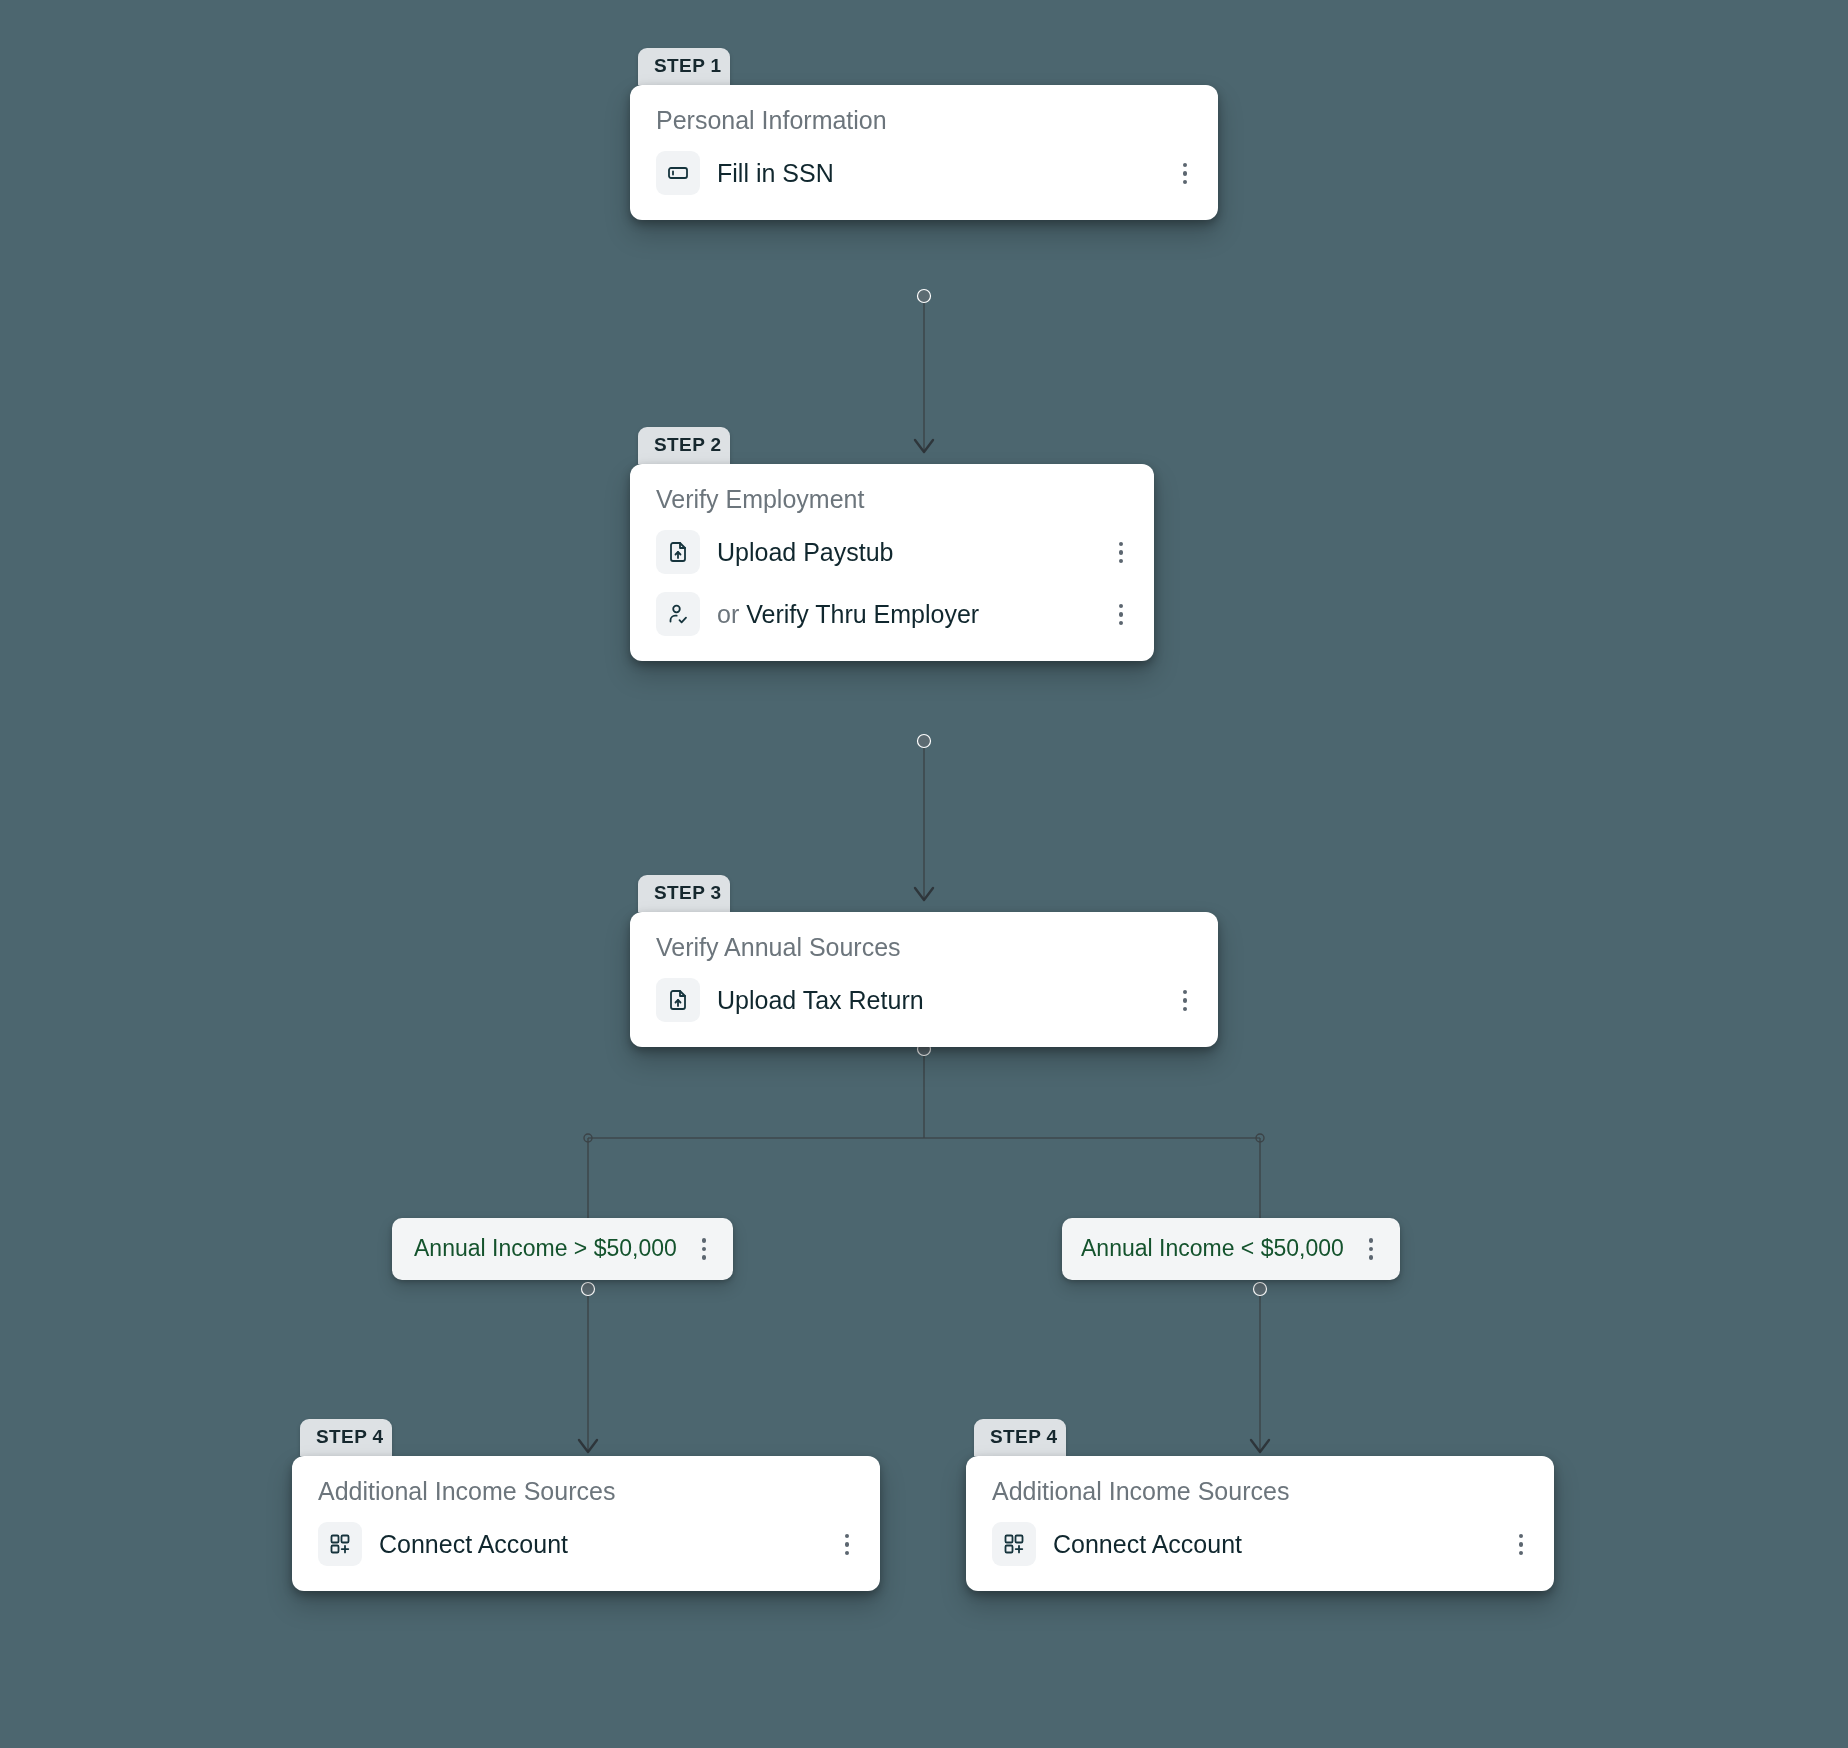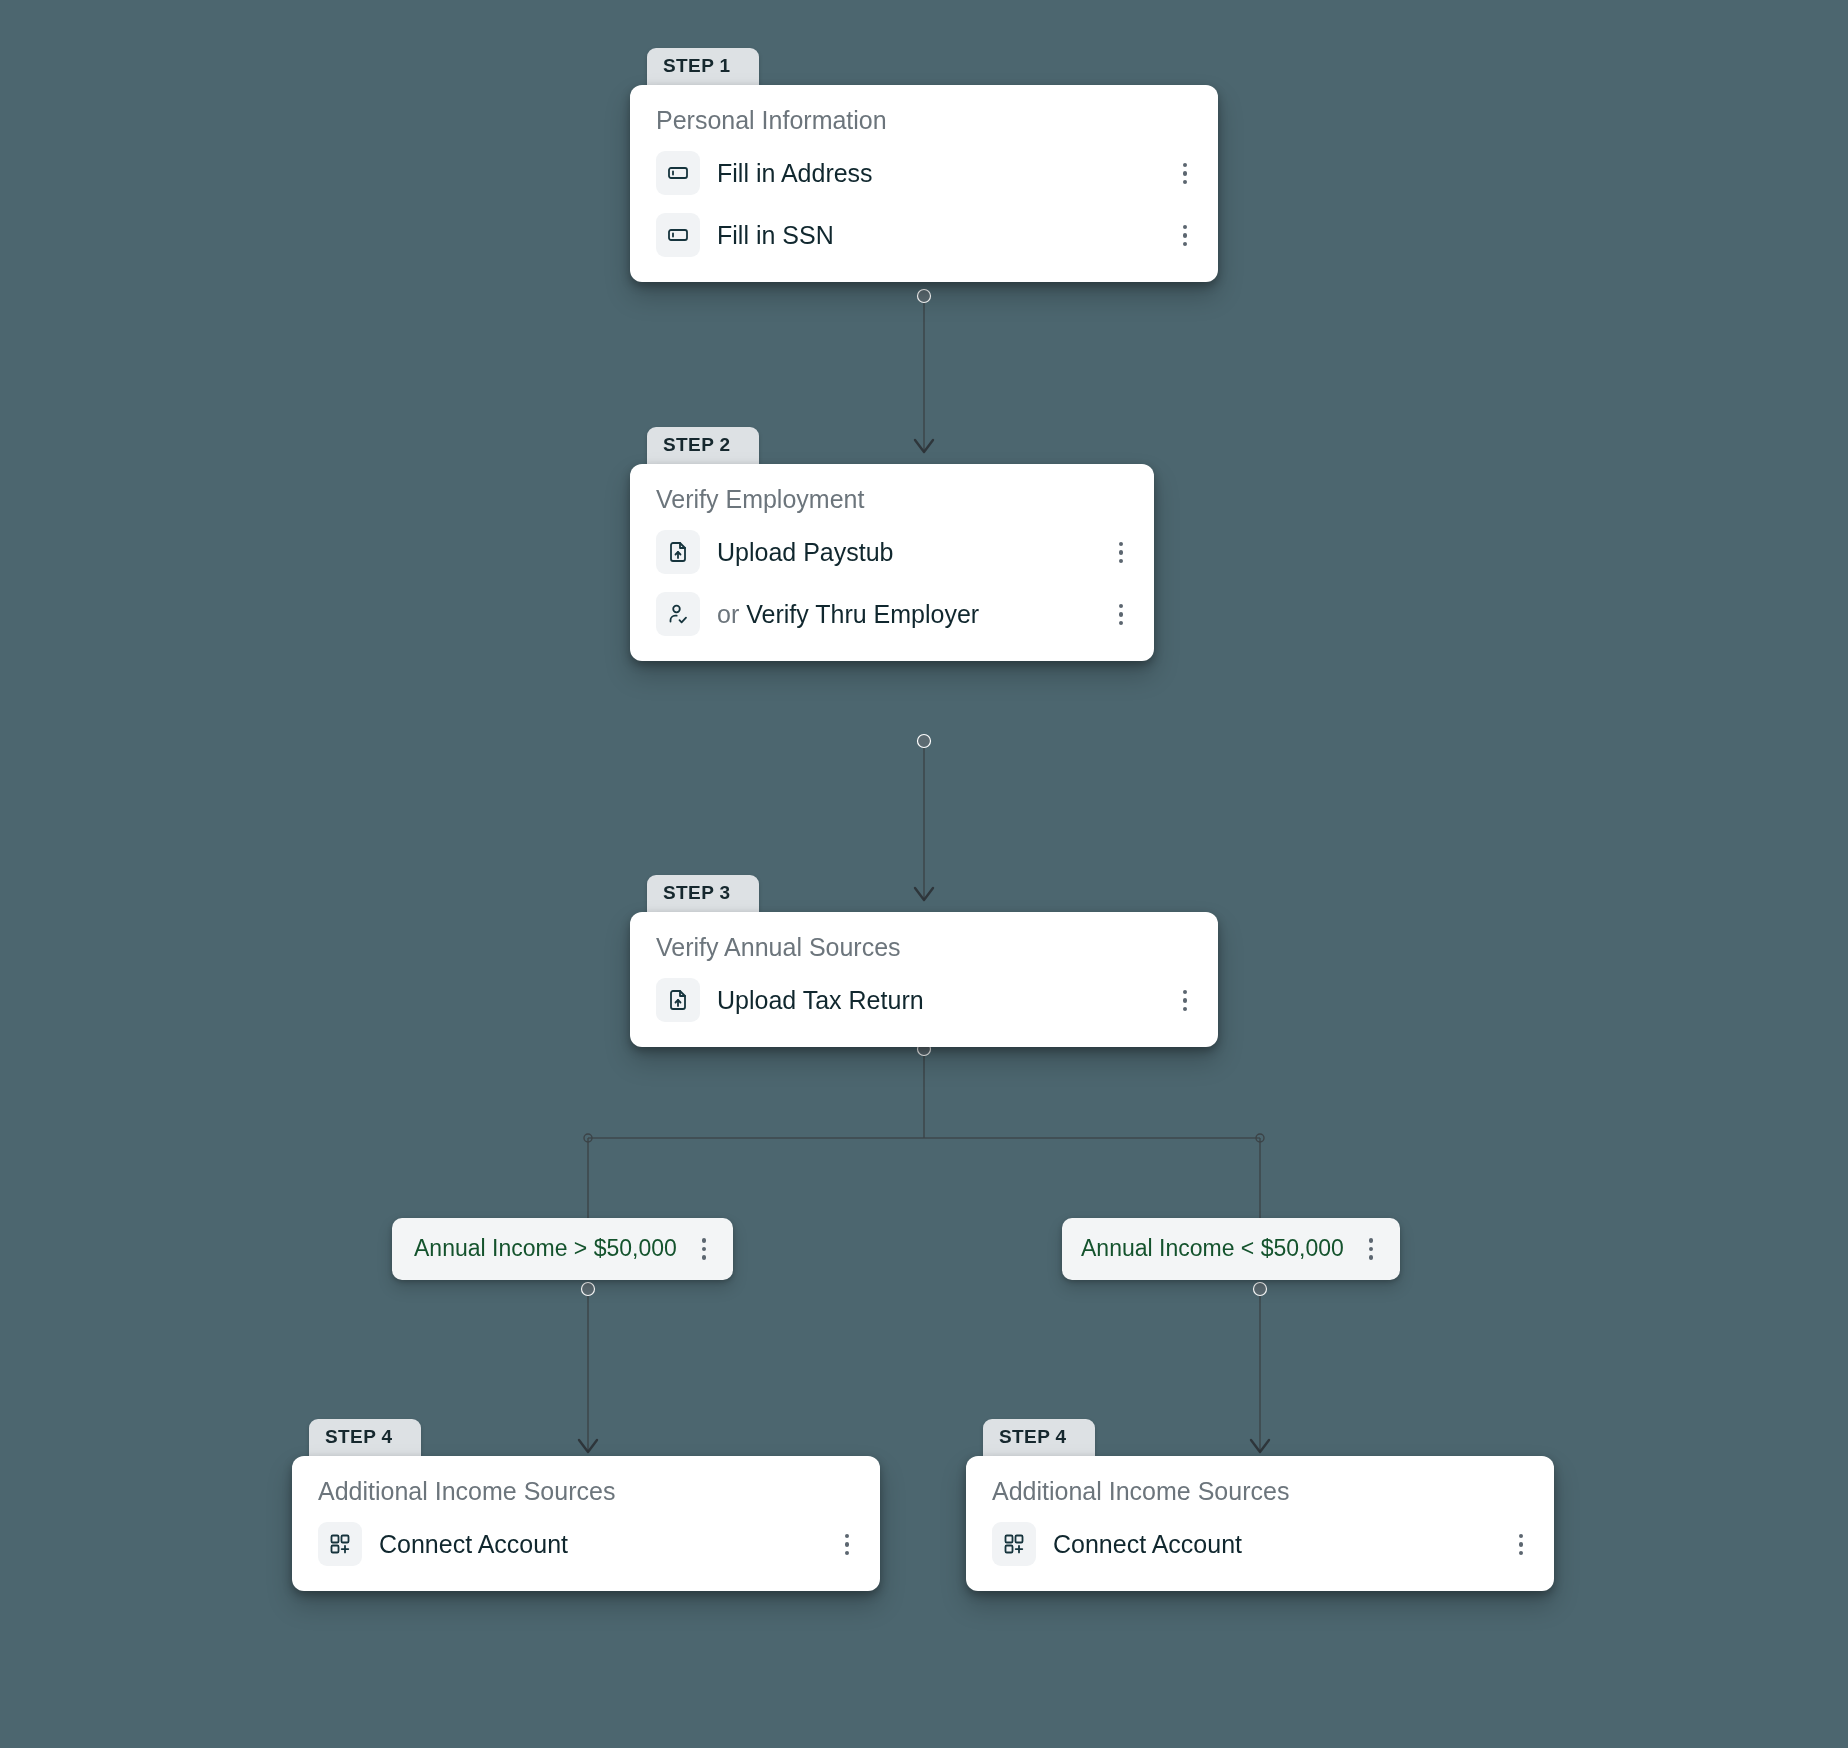--- a/index.html
+++ b/index.html
@@ -51,24 +51,24 @@
     z-index: 3;
   }
 
   .step-badge {
     display: inline-block;
     background: #dde1e4;
     color: #16282e;
     font-size: 19px;
     font-weight: 700;
     letter-spacing: .4px;
-    padding: 7px 28px 8px 16px;
+    padding: 7px 8px 8px 16px;
     border-radius: 9px 9px 0 0;
     position: relative;
-    margin-left: 17px;
+    margin-left: 8px;
     box-shadow: 0 2px 4px rgba(0,0,0,.18);
   }
 
   .card {
     background: #ffffff;
     border-radius: 12px;
     box-shadow: 0 4px 10px rgba(0,0,0,.30), 0 14px 26px rgba(0,0,0,.22);
     padding: 18px 0 16px 0;
     position: relative;
     z-index: 2;
@@ -187,34 +187,20 @@
     <path class="wire" d="M1260 1290 L1260 1452"></path>
     <path class="wire-chev" d="M1251 1440 L1260 1452 L1269 1440"></path>
     <circle class="anchor-dot" cx="1260" cy="1289" r="6.5"></circle>
   </svg>
 
   <div class="node" id="node-step1">
     <div class="step-badge">STEP 1</div>
     <div class="card">
       <div class="card-title">Personal Information</div>
 
-      <div class="row">
-        <span class="icon-chip">
-          <svg width="24" height="24" viewBox="0 0 24 24" fill="none" stroke="#16343d" stroke-width="1.8" stroke-linecap="round" stroke-linejoin="round">
-            <rect x="3" y="7" width="18" height="10" rx="2"></rect>
-              <path d="M7 10.5 L7 13.5"></path>
-          </svg>
-        </span>
-        <span class="row-label">Fill in Address</span>
-        <span class="kebab">
-            <i></i>
-            <i></i>
-            <i></i>
-          </span>
-      </div>
 
       <div class="row">
         <span class="icon-chip">
           <svg width="24" height="24" viewBox="0 0 24 24" fill="none" stroke="#16343d" stroke-width="1.8" stroke-linecap="round" stroke-linejoin="round">
             <rect x="3" y="7" width="18" height="10" rx="2"></rect>
               <path d="M7 10.5 L7 13.5"></path>
           </svg>
         </span>
         <span class="row-label">Fill in SSN</span>
         <span class="kebab">

